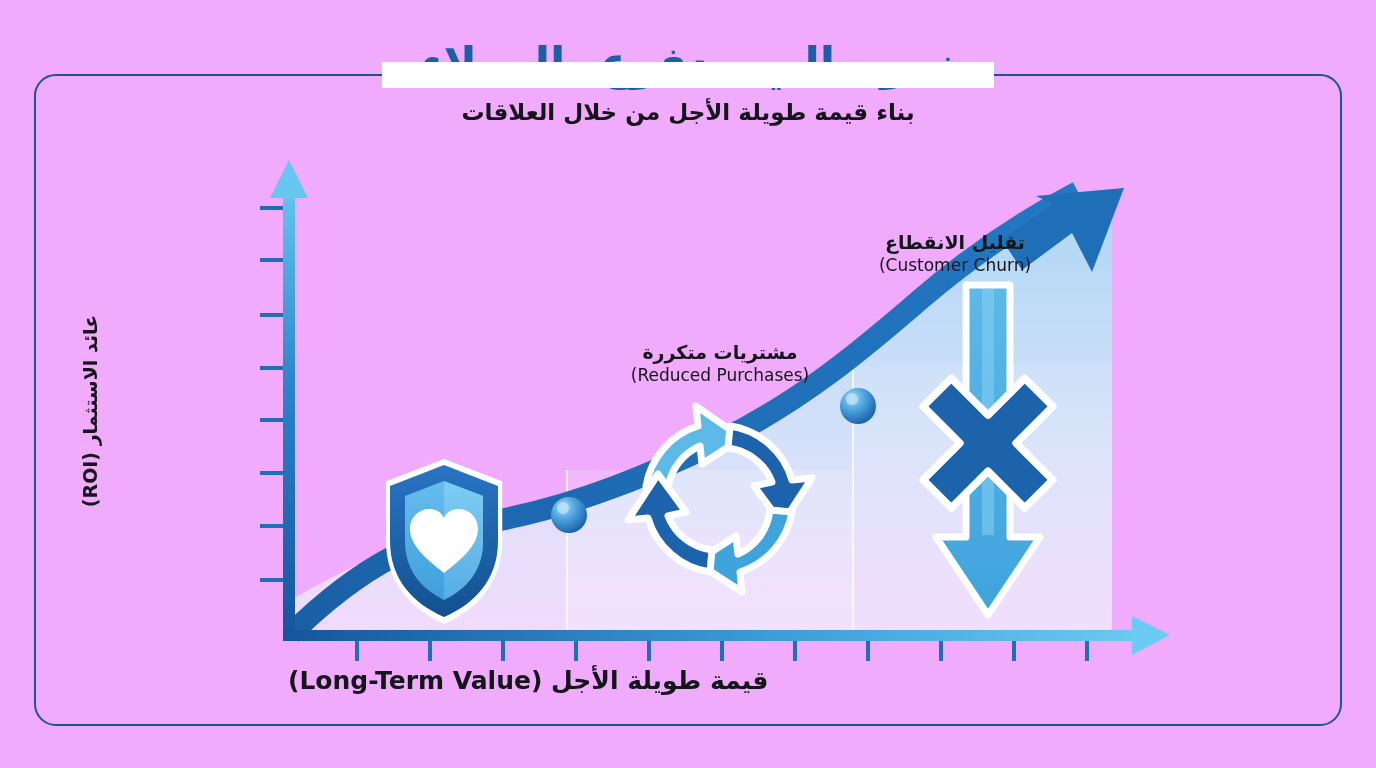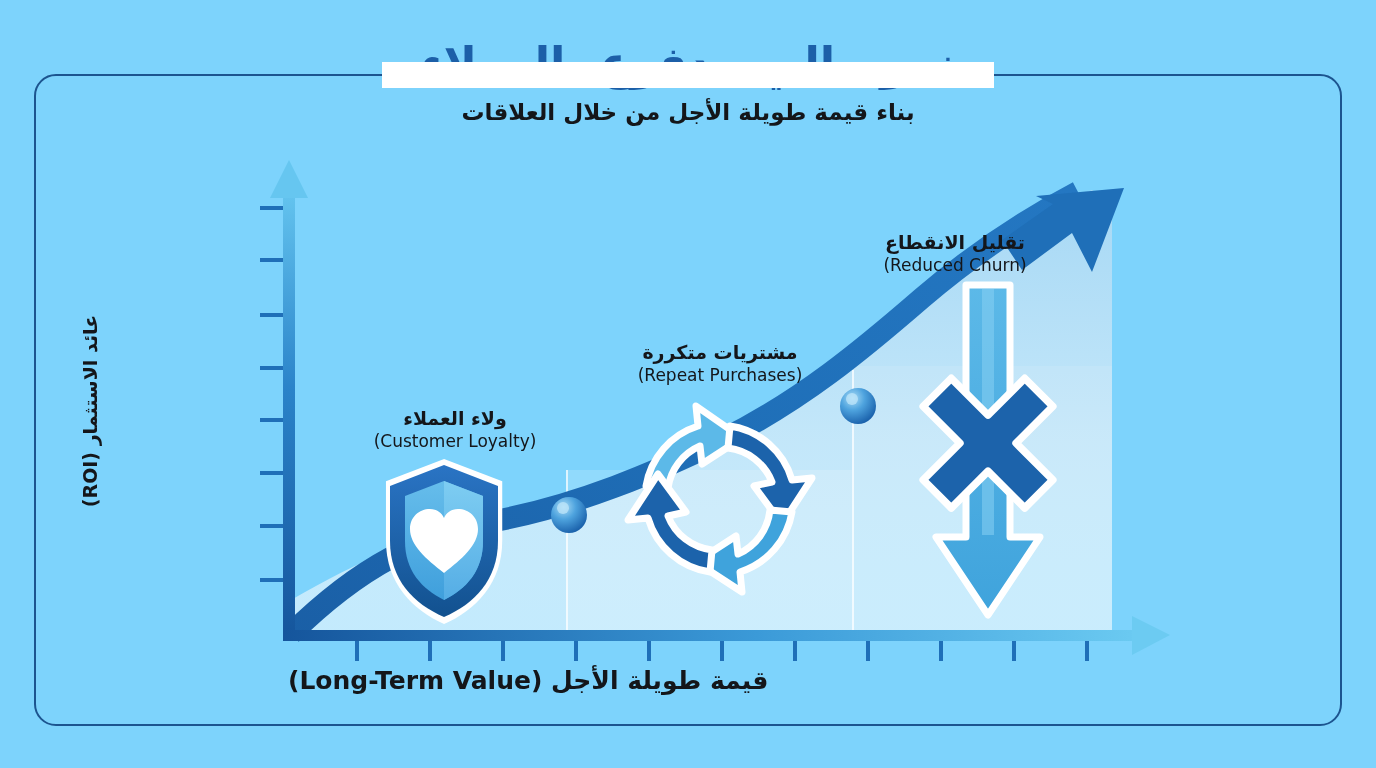--- a/index.html
+++ b/index.html
@@ -1,21 +1,21 @@
 <!DOCTYPE html>
 <html><head>
 <meta charset="utf-8">
 <style>
   html,body{margin:0;padding:0;background:#ffffff;}
   body{
     width:1376px;height:768px;overflow:hidden;
     font-family:"DejaVu Sans","Liberation Sans",sans-serif;
     position:relative;
   }
-  #stage{position:absolute;left:0;top:0;width:1376px;height:768px;background:#7dd3fc;}
+  #stage{position:absolute;left:0;top:0;width:1376px;height:768px;background:#f0abfc;}
 
   
   .frame{
     position:absolute;left:34px;top:74px;width:1308px;height:652px;
     border:2px solid #1c548f;border-radius:22px;box-sizing:border-box;
     pointer-events:none;
   }
   
   .frame-gap{
     position:absolute;left:382px;top:62px;width:612px;height:26px;background:#fff;
@@ -245,27 +245,23 @@
         <circle cx="858" cy="406" r="18" fill="url(#dotGrad)"></circle>
         <circle cx="852" cy="399" r="6" fill="#bfe6fa" opacity="0.75"></circle>
       </g>
     </svg>
 
     
     <div class="ylabel">عائد الاستثمار (ROI)</div>
     <div class="xlabel">قيمة طويلة الأجل (Long-Term Value)</div>
 
     
-    <div class="callout c1">
-      <div class="ar">ولاء العملاء</div>
-      <div class="en">(Customer Loyalty)</div>
-    </div>
     <div class="callout c2">
       <div class="ar">مشتريات متكررة</div>
-      <div class="en">(Repeat Purchases)</div>
+      <div class="en">(Reduced Purchases)</div>
     </div>
     <div class="callout c3">
       <div class="ar">تقليل الانقطاع</div>
-      <div class="en">(Reduced Churn)</div>
+      <div class="en">(Customer Churn)</div>
     </div>
   </div>
 
 </div>
 
 </body></html>

